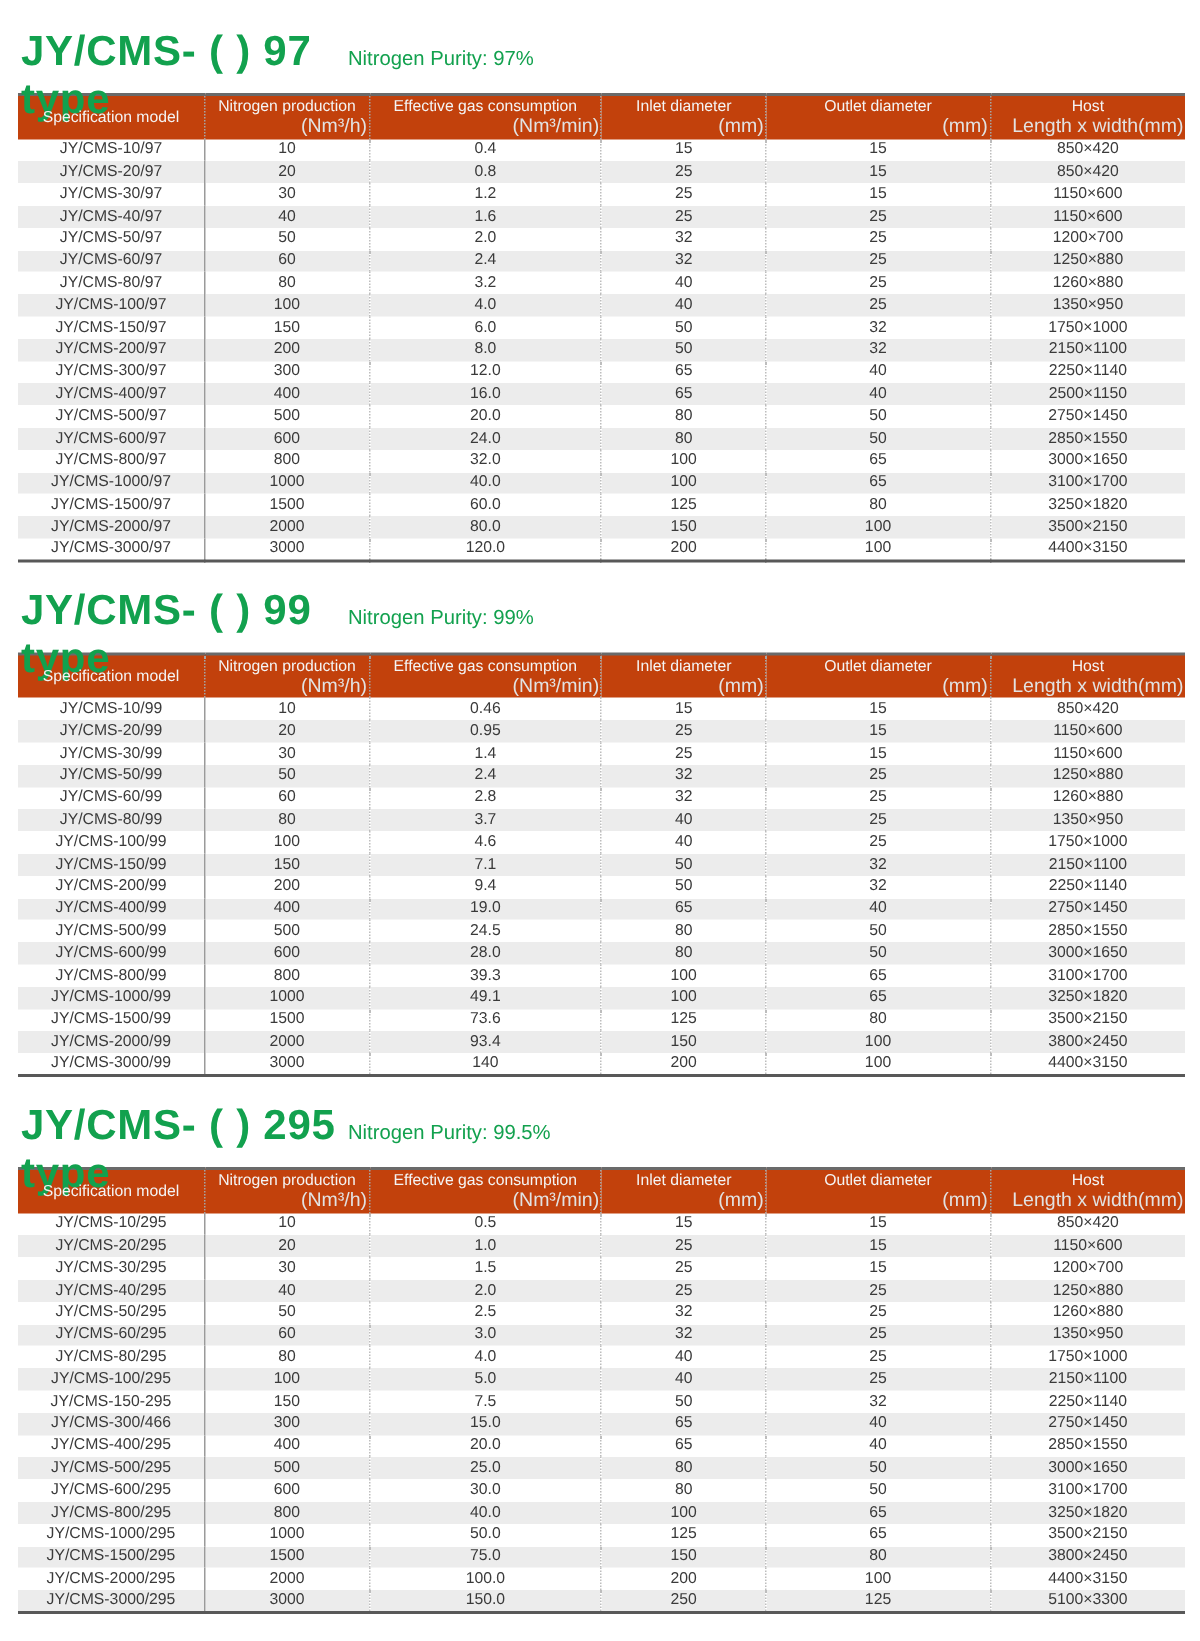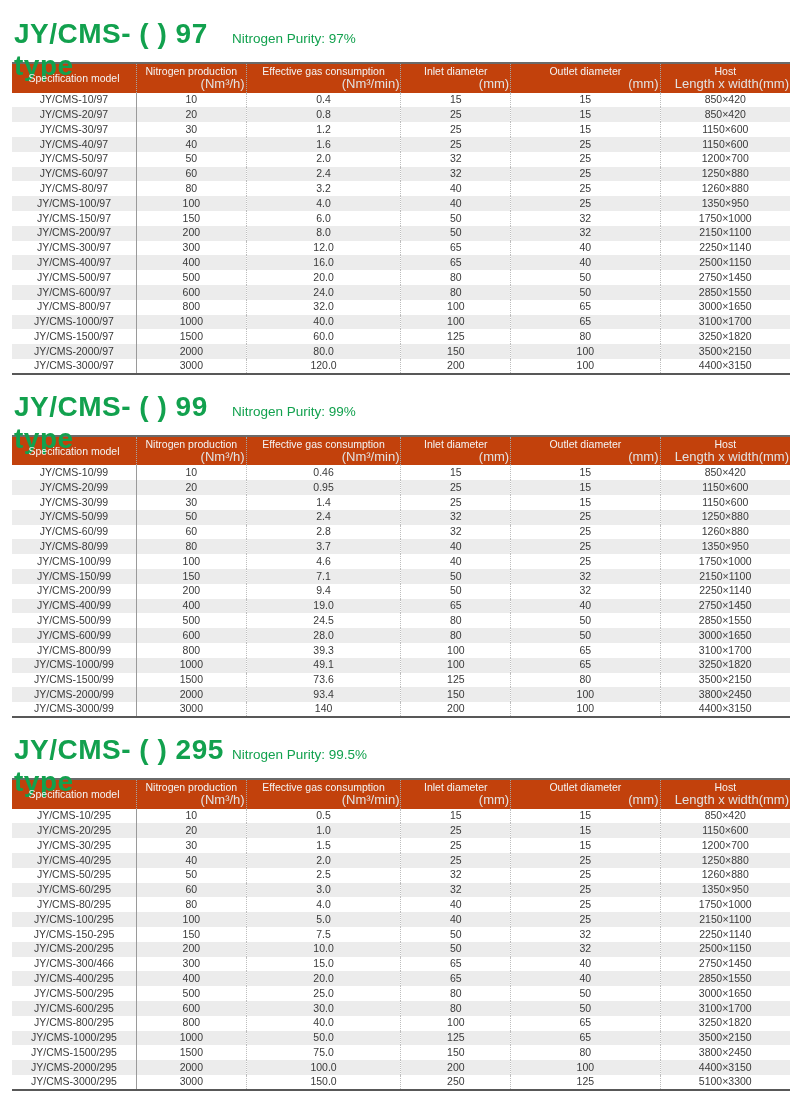--- a/index.html
+++ b/index.html
@@ -567,28 +567,20 @@
         </tr>
         <tr>
           <td>JY/CMS-150-295</td>
           <td>150</td>
           <td>7.5</td>
           <td>50</td>
           <td>32</td>
           <td>2250×1140</td>
         </tr>
         <tr>
-          <td>JY/CMS-200/295</td>
-          <td>200</td>
-          <td>10.0</td>
-          <td>50</td>
-          <td>32</td>
-          <td>2500×1150</td>
-        </tr>
-        <tr>
           <td>JY/CMS-300/466</td>
           <td>300</td>
           <td>15.0</td>
           <td>65</td>
           <td>40</td>
           <td>2750×1450</td>
         </tr>
         <tr>
           <td>JY/CMS-400/295</td>
           <td>400</td>

